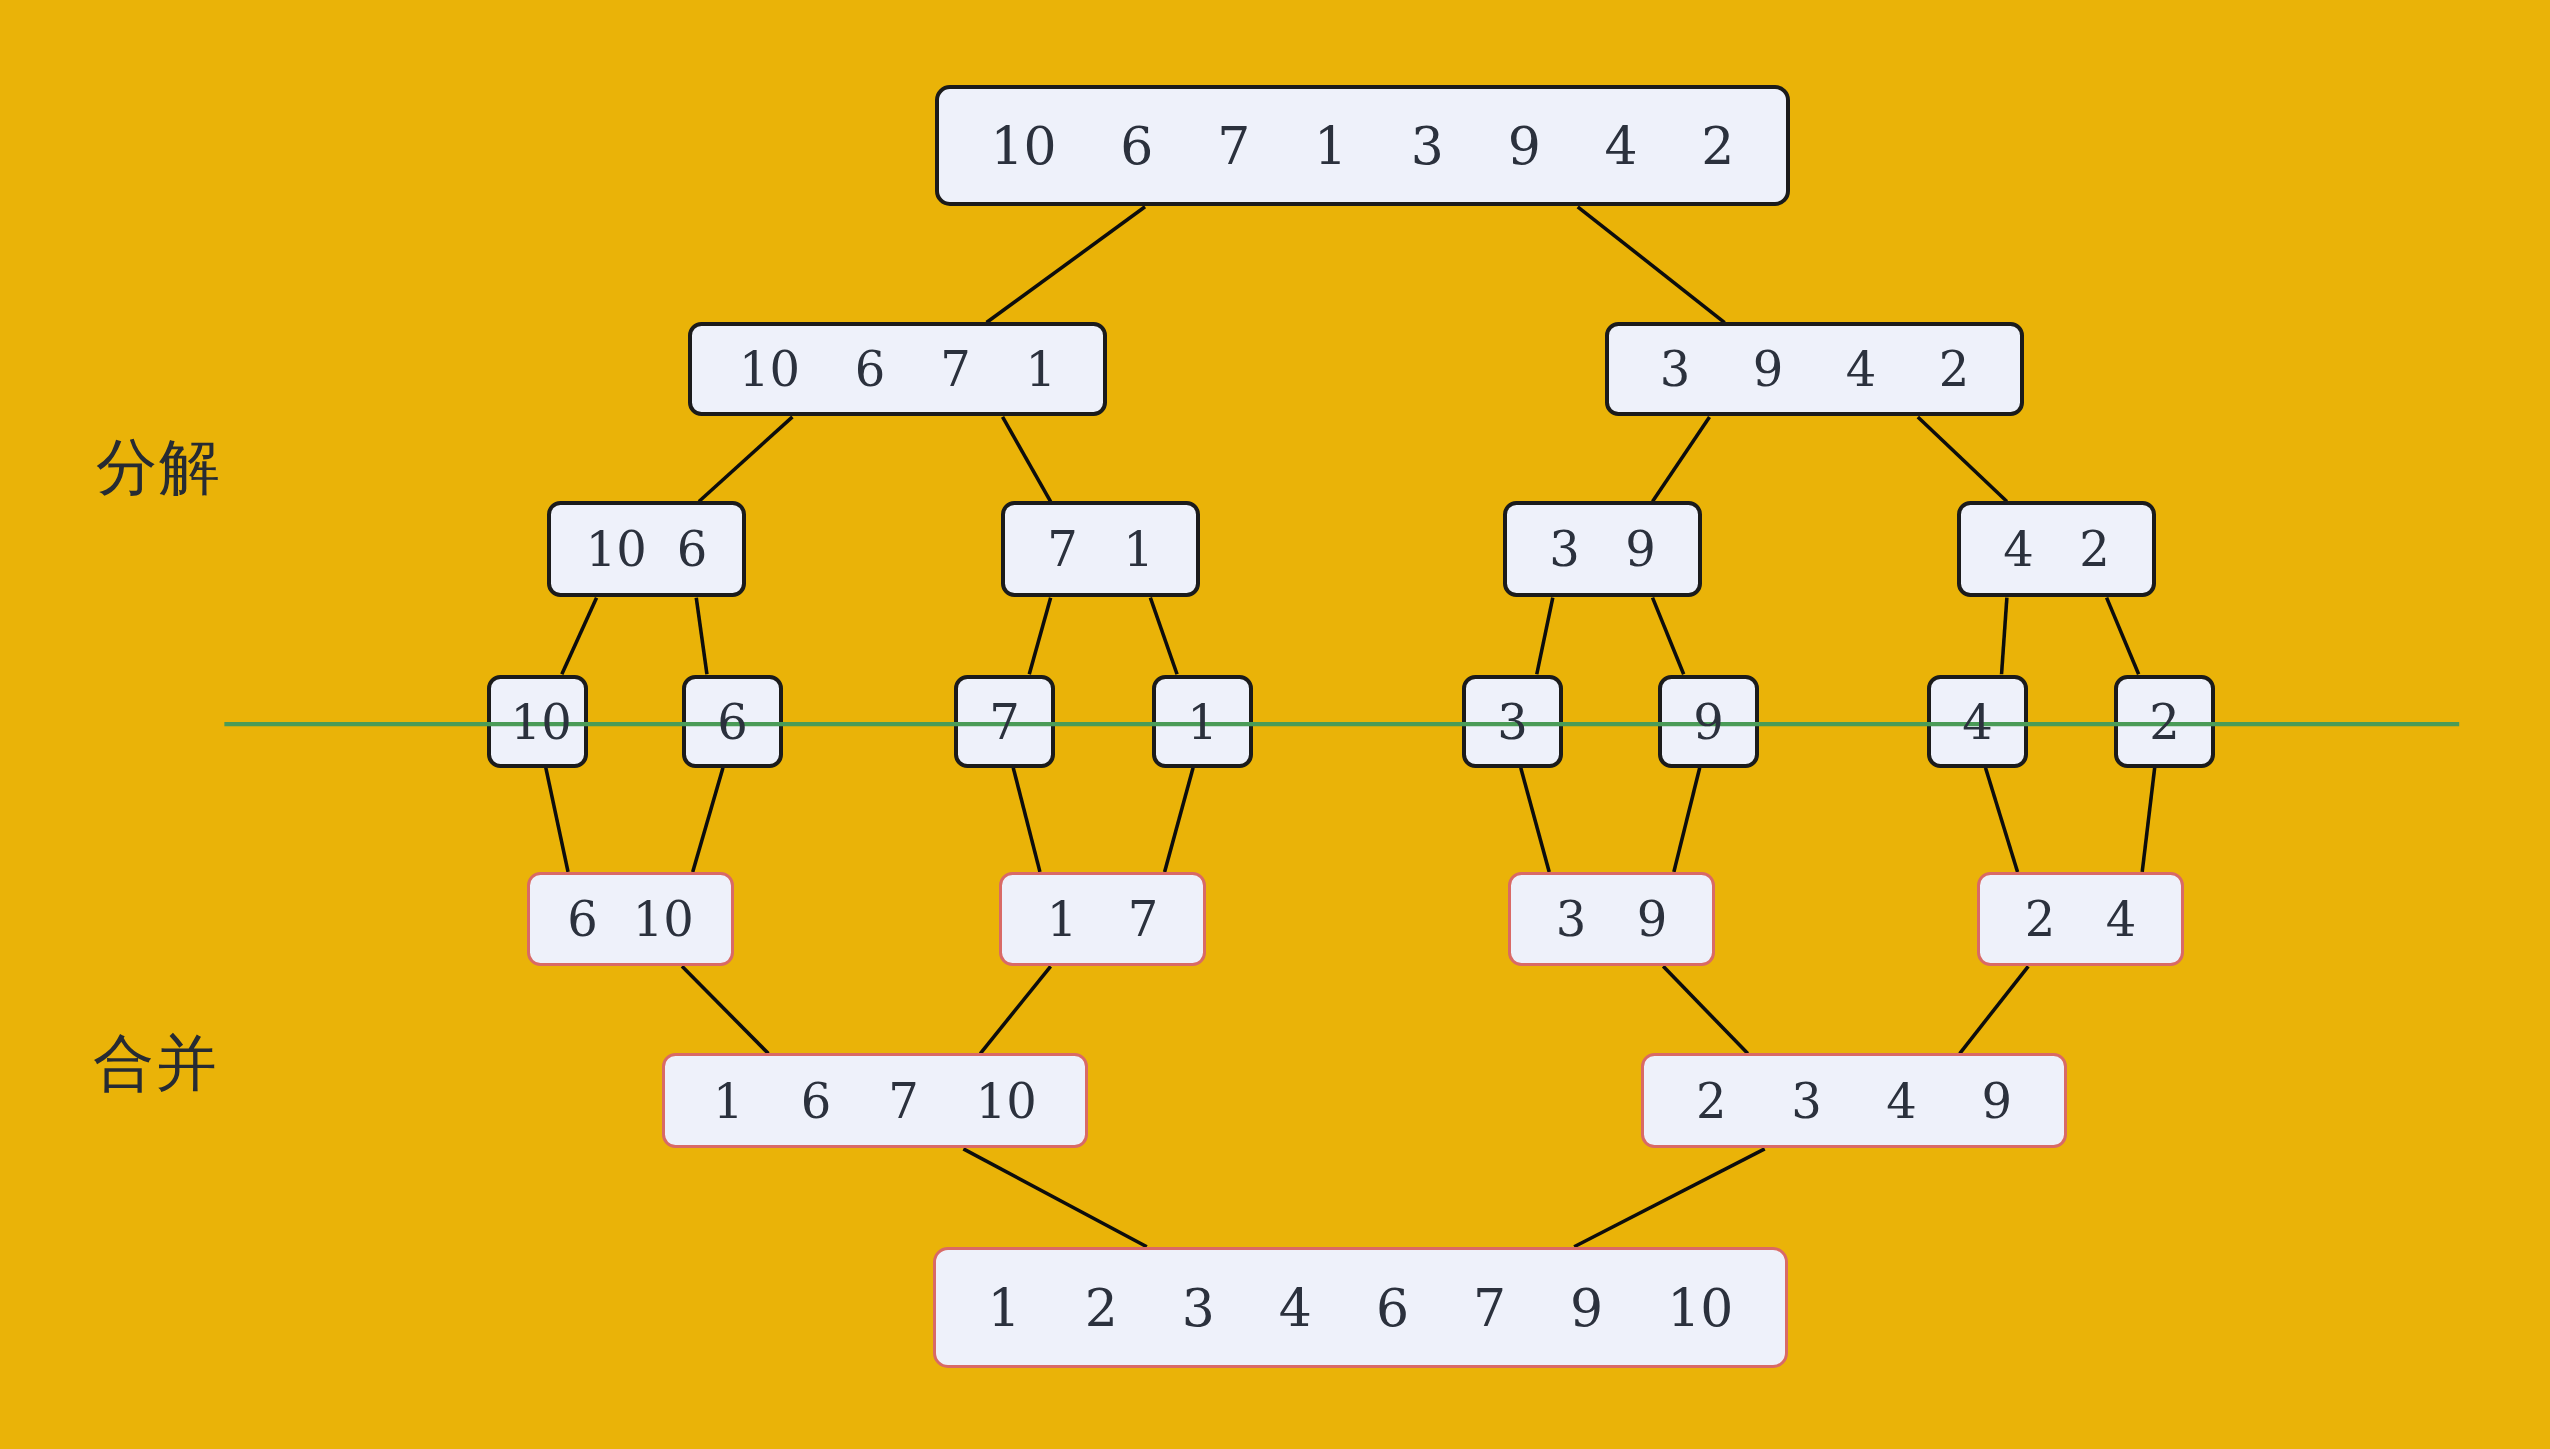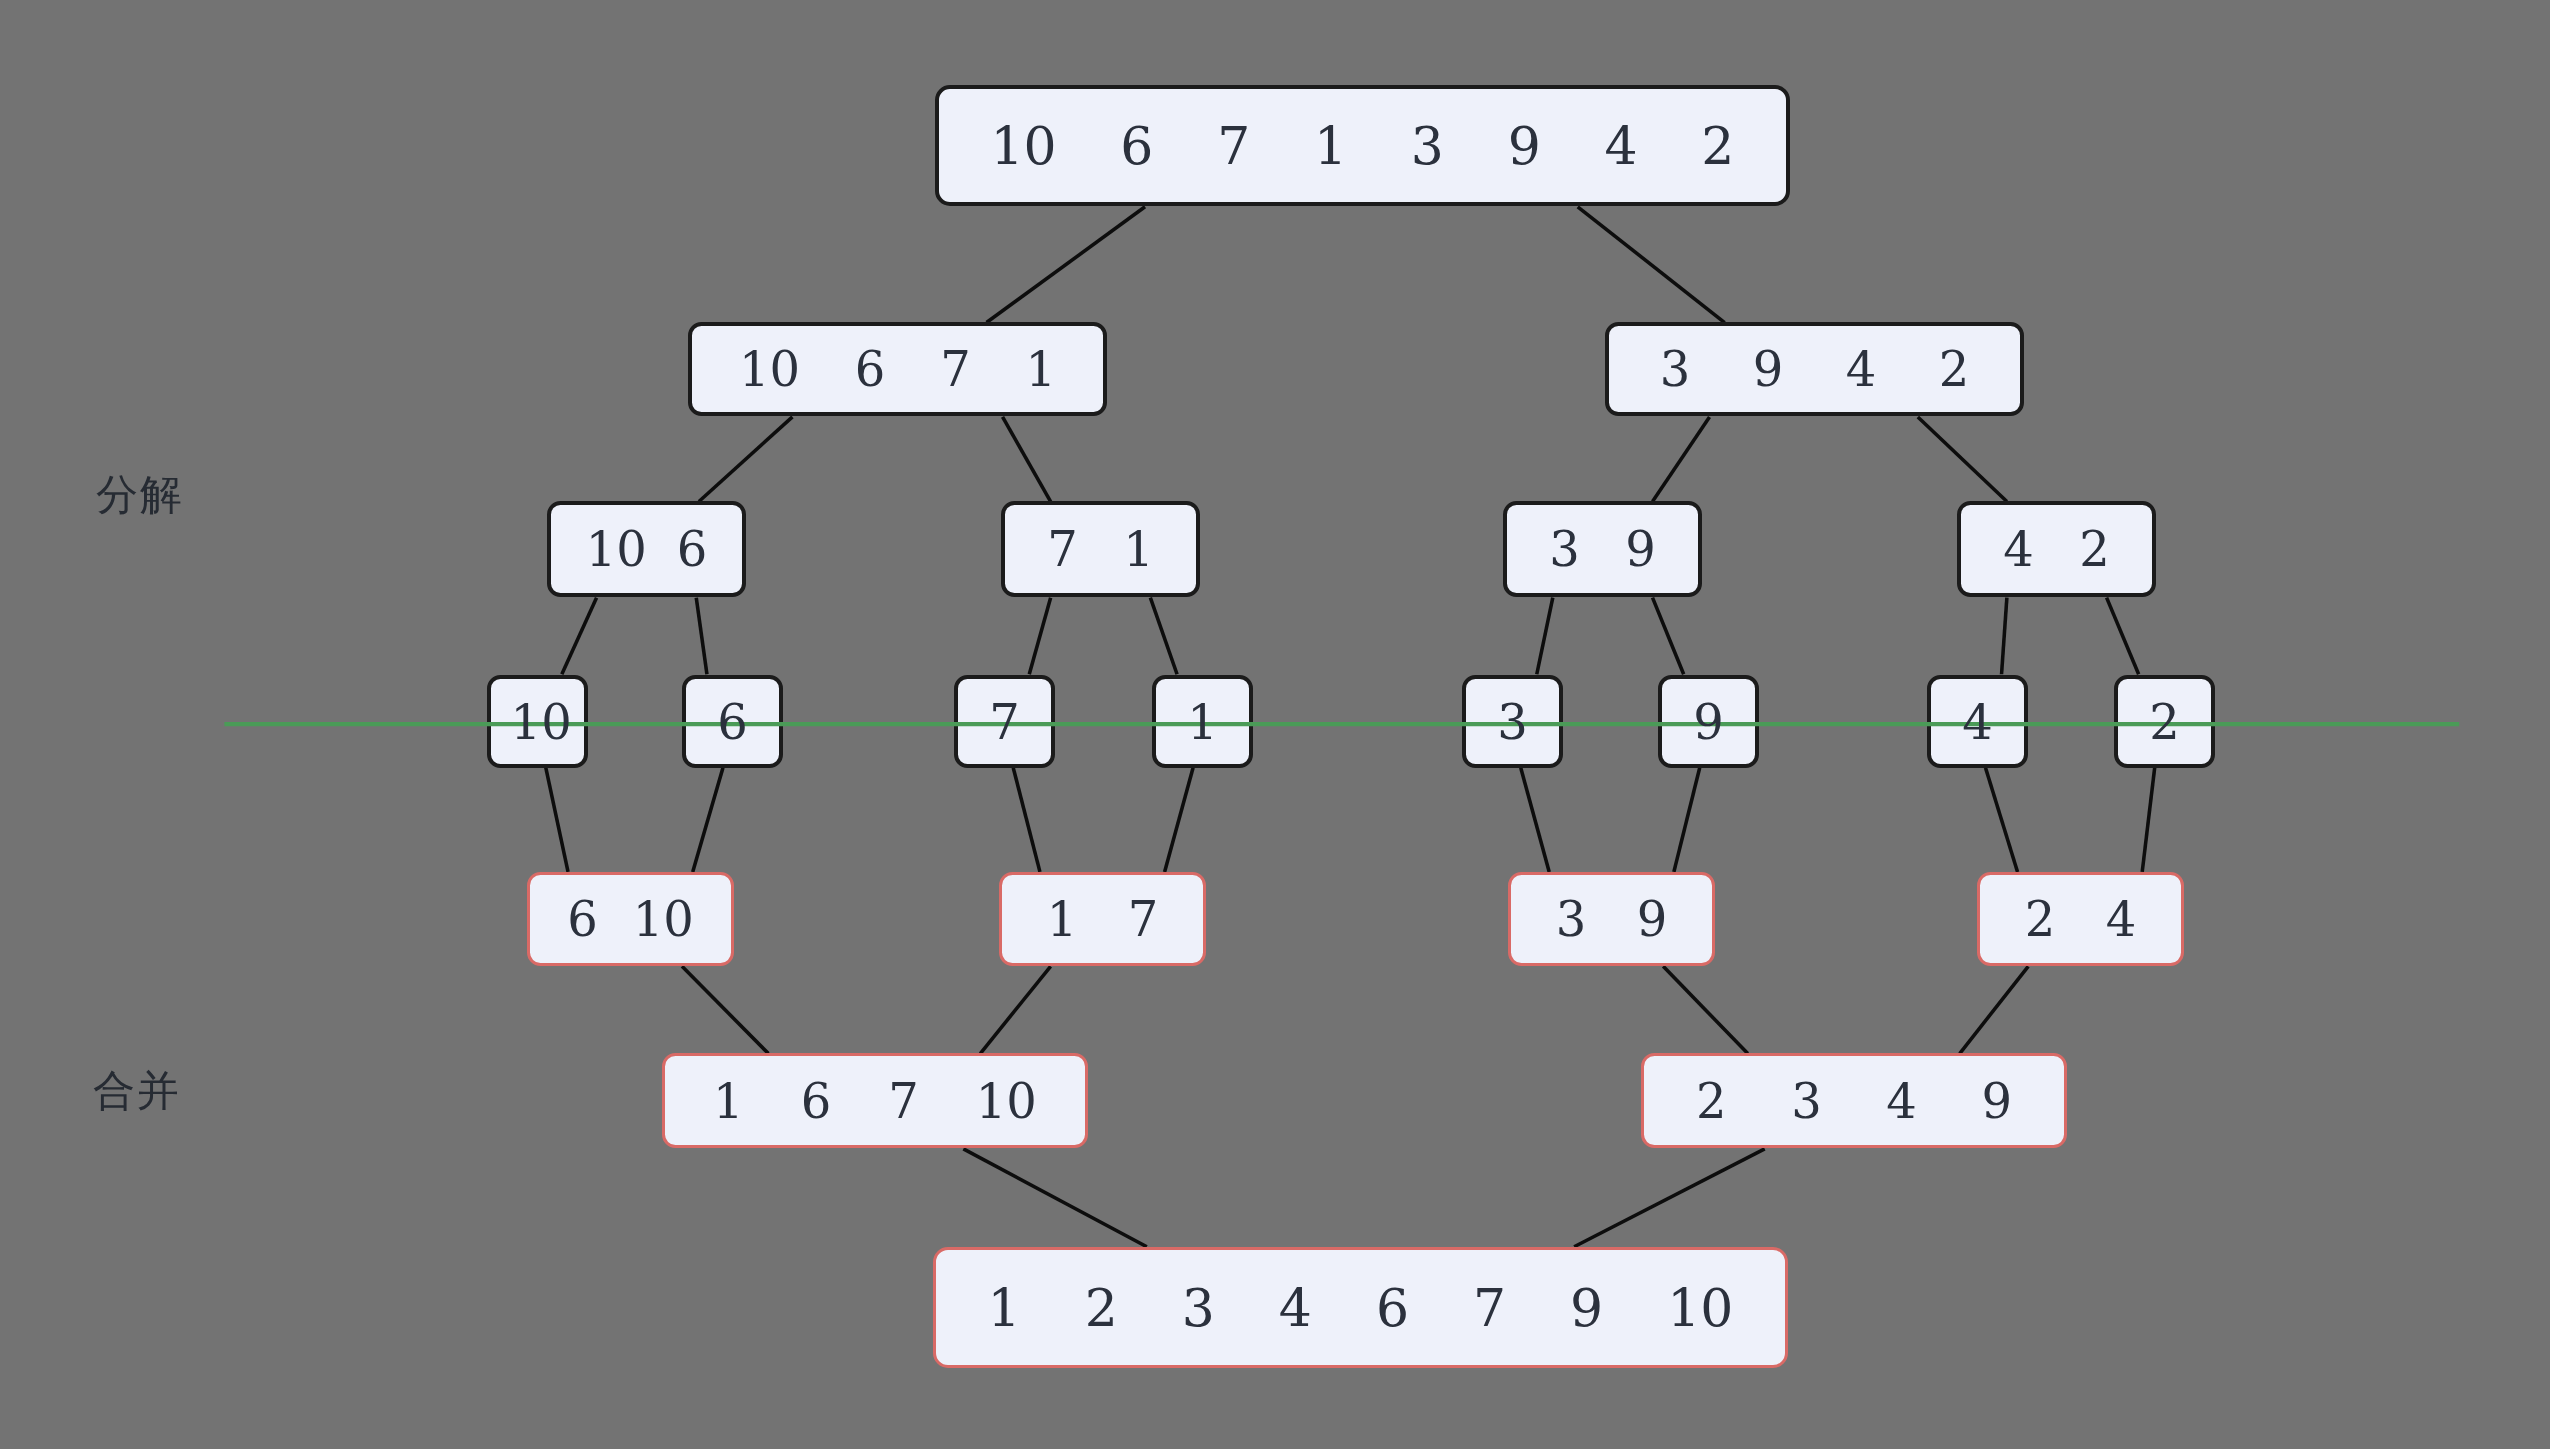--- a/index.html
+++ b/index.html
@@ -38,32 +38,31 @@
   .node.merge     { border: 3.6px solid var(--red-border); }
   .node span {
     position: relative;
     z-index: 3; 
     line-height: 1;
   }
   .phase-label {
     position: absolute;
     z-index: 3;
     font-family: "Liberation Sans", "DejaVu Sans", sans-serif;
-    font-size: 42px;
+    font-size: 61px;
     letter-spacing: 1.8px;
     color: var(--label-color);
-    margin-top: 40px;
   }
   #label-decompose { left: 96px; top: 427px; }
   #label-merge     { left: 93px; top: 1023px; }
 </style>
 </head>
 <body>
 
-<div id="stage" style="background: #737373; --box-fill: #eef1fa; --black-border: #1b1b1b; --red-border: #d96a66; --num-color: #2b313d; --label-color: #262b33;">
+<div id="stage" style="background: #eab308; --box-fill: #eef1fa; --black-border: #1b1b1b; --red-border: #d96a66; --num-color: #2b313d; --label-color: #262b33;">
 
   <svg id="edges-under" class="layer" width="2550" height="1450" viewBox="0 0 2864 1628">
       <line x1="1286" y1="232" x2="1108" y2="362" stroke="#0d0d0d" stroke-width="4"></line>
       <line x1="1772" y1="232" x2="1937" y2="362" stroke="#0d0d0d" stroke-width="4"></line>
       <line x1="890" y1="468" x2="785" y2="563" stroke="#0d0d0d" stroke-width="4"></line>
       <line x1="1126" y1="468" x2="1180" y2="563" stroke="#0d0d0d" stroke-width="4"></line>
       <line x1="1920" y1="468" x2="1856" y2="563" stroke="#0d0d0d" stroke-width="4"></line>
       <line x1="2154" y1="468" x2="2254" y2="563" stroke="#0d0d0d" stroke-width="4"></line>
       <line x1="670" y1="671" x2="631" y2="757" stroke="#0d0d0d" stroke-width="4"></line>
       <line x1="782" y1="671" x2="794" y2="757" stroke="#0d0d0d" stroke-width="4"></line>

